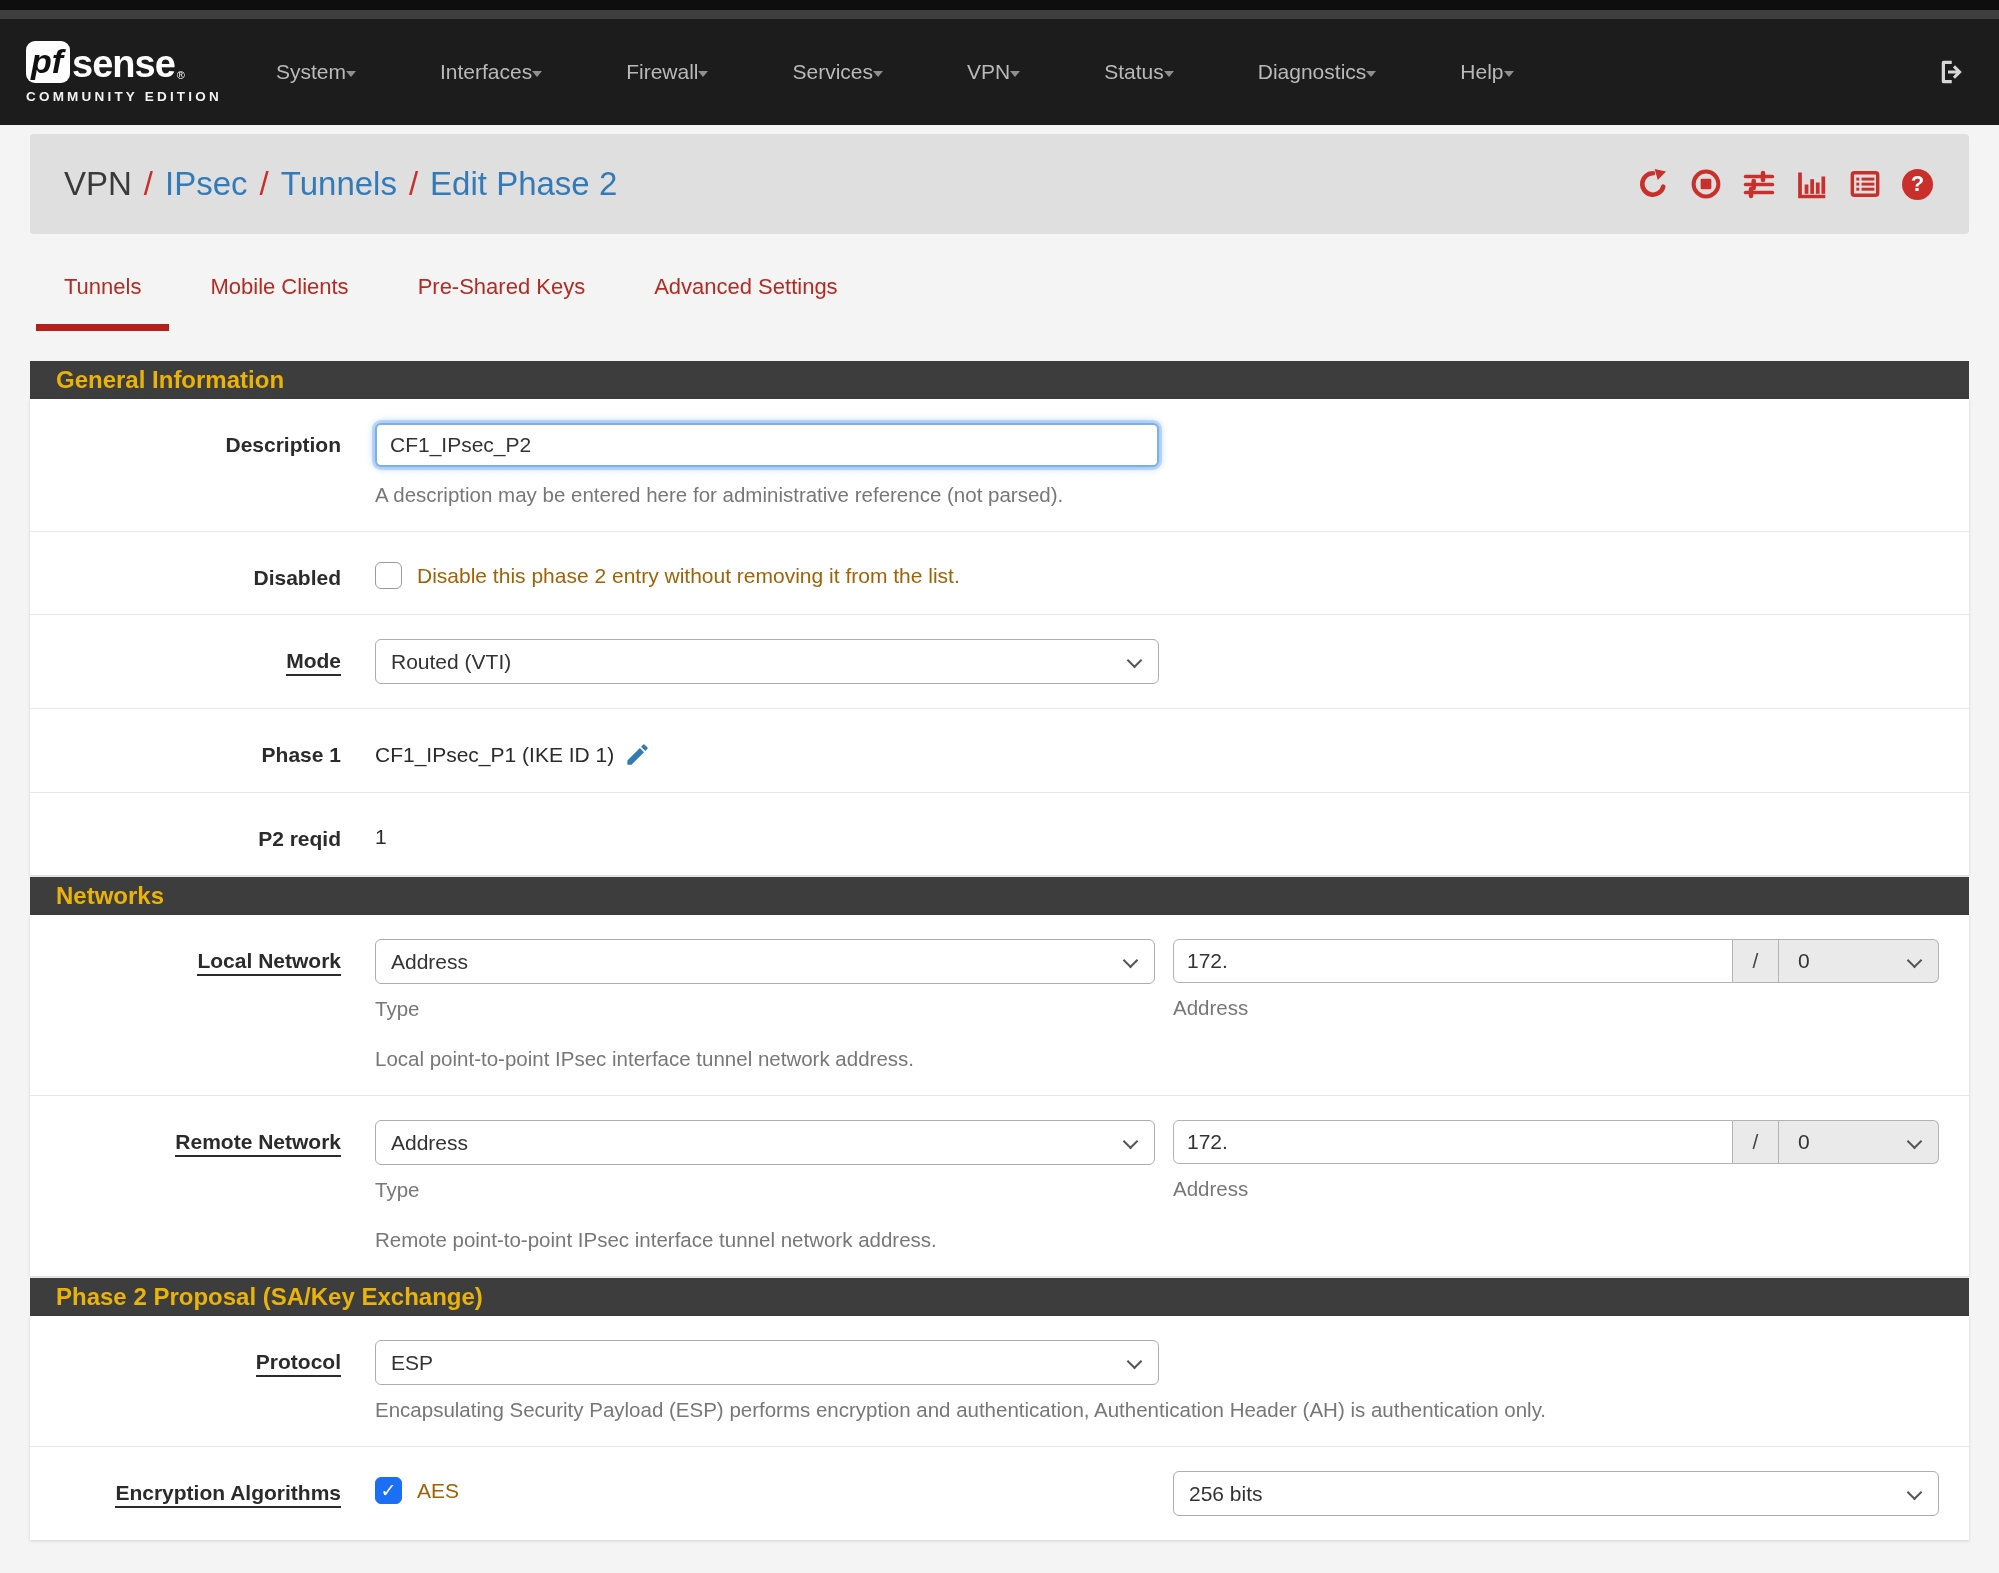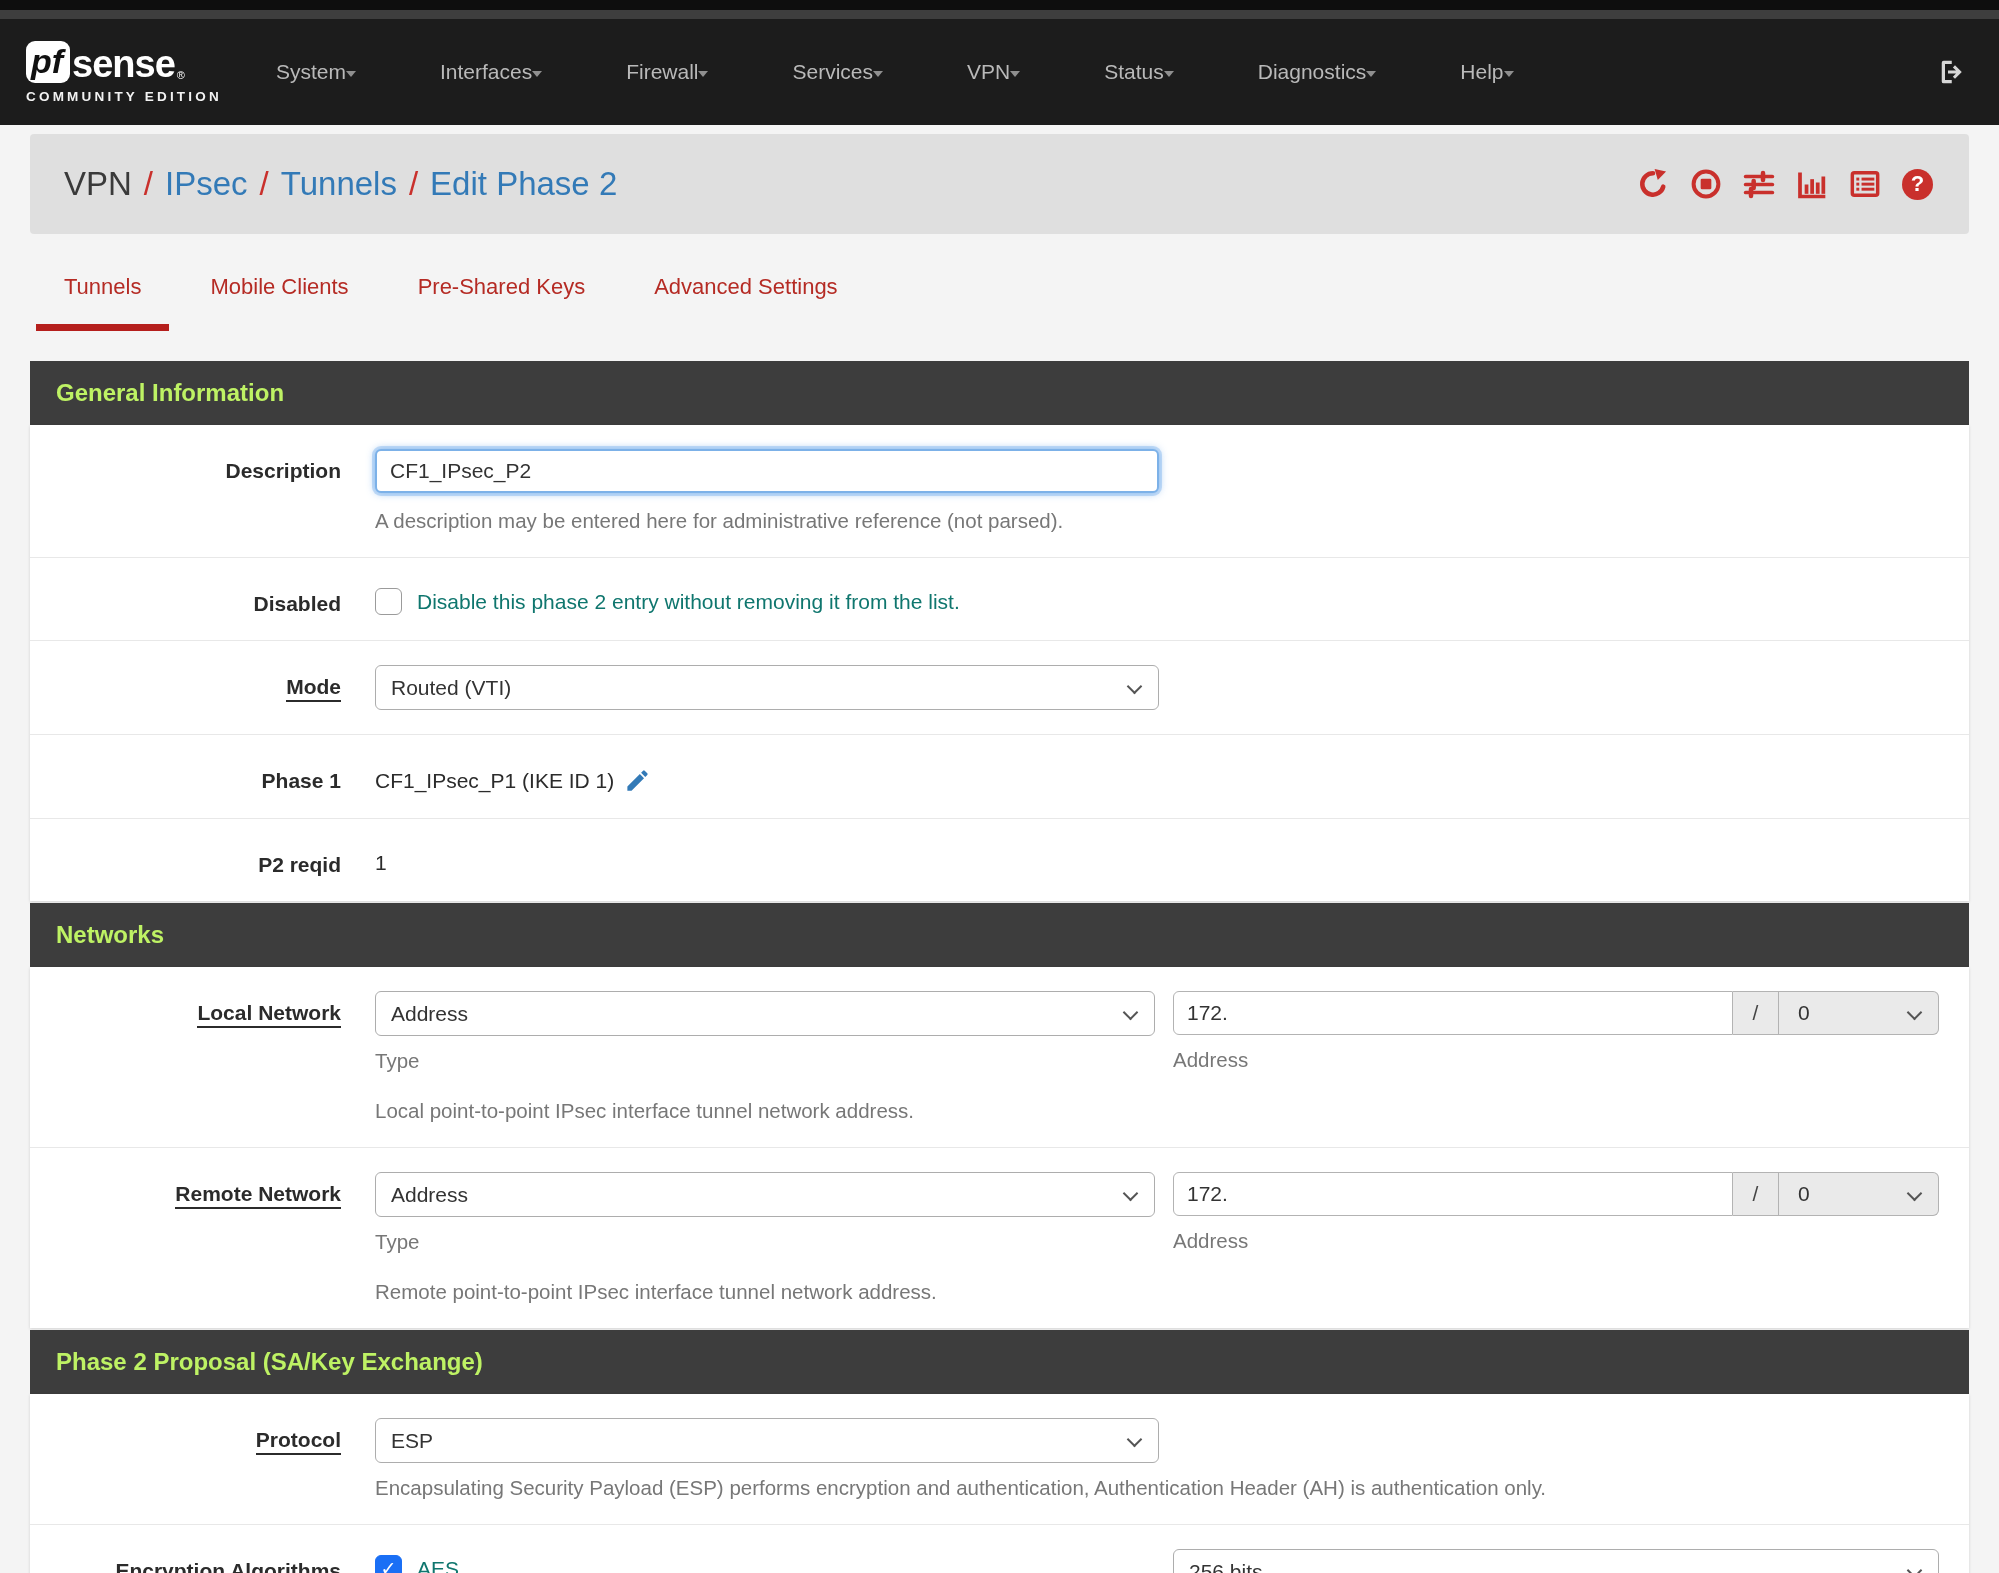--- a/index.html
+++ b/index.html
@@ -41,21 +41,21 @@
 
   
   .tabs { margin:0 30px; padding:40px 6px 0 6px; display:flex; }
   .tab { color:#b52b24; font-size:22px; padding:0 28px 24px 28px; margin-right:13px; cursor:pointer; }
   .tab.active { border-bottom:7px solid #b51f1c; }
 
   
   .section { margin:0 30px; }
   .section.first { margin-top:30px; }
   .section + .section { margin-top:2px; }
-  .sec-header { background:#3d3d3d; color:#bef264; font-weight:bold; font-size:24px; padding:18px 26px; }
+  .sec-header { background:#3d3d3d; color:#eab308; font-weight:bold; font-size:24px; padding:5px 26px; }
   .panel { background:#fff; box-shadow:0 1px 3px rgba(0,0,0,.14); }
 
   .frow { display:flex; border-top:1px solid #e8e8e8; padding:24px 30px 24px 0; }
   .frow:first-child { border-top:none; }
   .flabel { flex:none; width:345px; text-align:right; padding:10px 34px 0 0;
     font-weight:bold; font-size:21px; color:#2b2b2b; }
   .flabel .lbl-u { border-bottom:2px solid #2b2b2b; padding-bottom:2px; }
   .fcontent { flex:1; min-width:0; }
 
   .helper { color:#777; font-size:20.5px; }
@@ -72,21 +72,21 @@
     display:flex; align-items:center; padding:0 44px 0 15px; font-size:21px; color:#333;
     position:relative; cursor:pointer; }
   .chev { position:absolute; right:18px; top:15px; width:11px; height:11px;
     border-right:2px solid #555; border-bottom:2px solid #555; transform:rotate(45deg); }
 
   
   .cbrow { display:flex; align-items:center; gap:15px; padding-top:6px; }
   .cbox { width:27px; height:27px; border:1.5px solid #9b9b9b; border-radius:6px; background:#fff;
     flex:none; cursor:pointer; display:flex; align-items:center; justify-content:center; }
   .cbox.checked { background:#1a6ff5; border-color:#1a6ff5; color:#fff; font-size:19px; font-weight:bold; }
-  .cbox-label { font-size:21px; color:#0f766e; }
+  .cbox-label { font-size:21px; color:#a16207; }
 
   
   .split { display:flex; }
   .split .left { width:780px; flex:none; }
   .split .right { margin-left:auto; width:766px; flex:none; }
 
   
   .igroup { display:flex; }
   .igroup .addr { flex:1; min-width:0; border-radius:6px 0 0 6px; }
   .iaddon { width:46px; background:#eaeaea; border:1px solid #b3b3b3; border-left:0;

